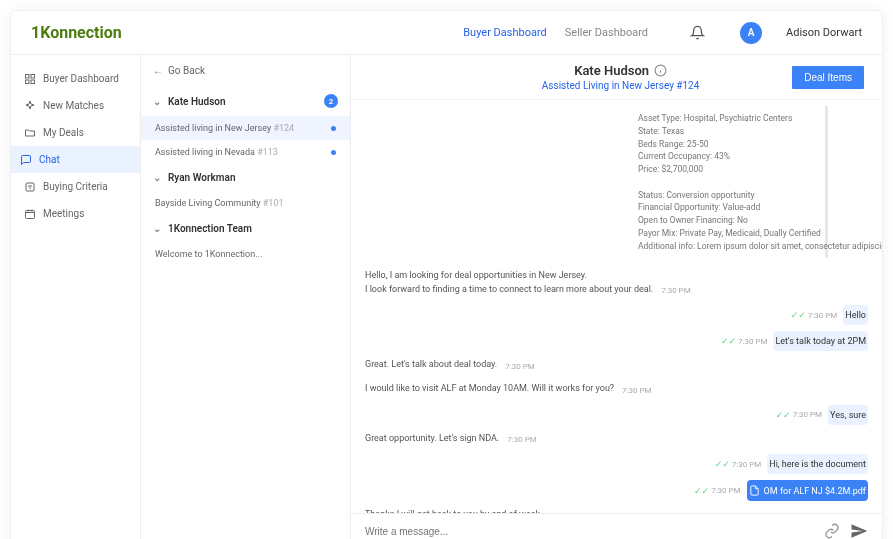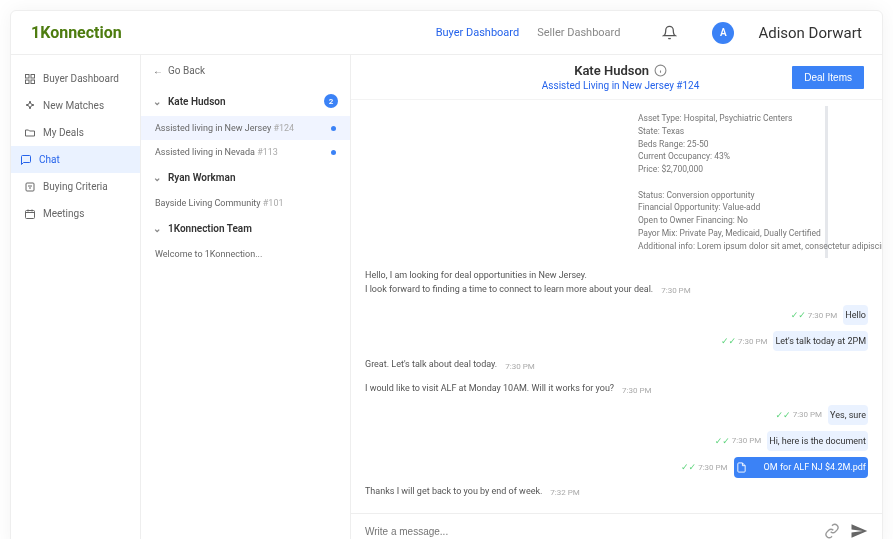--- a/index.html
+++ b/index.html
@@ -5,21 +5,21 @@
 * { margin: 0; padding: 0; box-sizing: border-box; }
 body { font-family: -apple-system, BlinkMacSystemFont, 'Segoe UI', Roboto, sans-serif; background: #fff; width: 893px; height: 539px; overflow: hidden; font-size: 11px; color: #333; }
 .app { display: flex; flex-direction: column; height: 100%; border: 1px solid #eee; border-radius: 6px; margin: 10px; box-shadow: 0 0 20px rgba(0,0,0,0.05); }
 .topbar { display: flex; align-items: center; padding: 8px 20px; border-bottom: 1px solid #eee; height: 44px; }
 .logo { color: #4d7c0f; font-weight: 700; font-size: 16px; }
 .topnav { margin-left: auto; display: flex; gap: 18px; align-items: center; }
 .topnav .tab { font-size: 11px; color: #888; cursor: pointer; }
 .topnav .tab.active { color: #2563eb; }
 .bell { width: 22px; height: 22px; display: flex; align-items: center; justify-content: center; color: #555; margin-left: 20px; }
 .avatar { width: 22px; height: 22px; border-radius: 50%; background: #3b82f6; color: #fff; display: flex; align-items: center; justify-content: center; font-weight: 600; font-size: 10px; margin-left: 14px; }
-.username { font-size: 15px; margin-left: 6px; color: #333; }
+.username { font-size: 11px; margin-left: 6px; color: #333; }
 .main { display: flex; flex: 1; overflow: hidden; }
 .sidebar { width: 130px; border-right: 1px solid #eee; padding: 10px 0; }
 .side-item { display: flex; align-items: center; gap: 7px; padding: 7px 12px; font-size: 10px; color: #666; cursor: pointer; }
 .side-item.active { background: #eaf2ff; color: #2563eb; padding-left: 8px; }
 .side-icon { width: 13px; height: 13px; display: flex; align-items: center; justify-content: center; }
 .conv-panel { width: 210px; border-right: 1px solid #eee; display: flex; flex-direction: column; overflow-y: auto; }
 .go-back { display: flex; align-items: center; gap: 5px; padding: 10px 12px; font-size: 10px; color: #666; cursor: pointer; }
 .conv-group-header { display: flex; align-items: center; justify-content: space-between; padding: 8px 12px; font-size: 10px; font-weight: 600; color: #333; cursor: pointer; }
 .chev { width: 10px; color: #888; }
 .badge { background: #3b82f6; color: #fff; border-radius: 50%; width: 14px; height: 14px; font-size: 8px; display: flex; align-items: center; justify-content: center; }
@@ -34,21 +34,21 @@
 .chat-subtitle { font-size: 10px; color: #2563eb; margin-top: 2px; }
 .deal-btn { background: #3b82f6; color: #fff; border: none; border-radius: 1px; padding: 6px 12px; font-size: 10px; cursor: pointer; }
 .chat-body { flex: 1; display: flex; flex-direction: column; overflow-y: auto; padding: 4px 14px 4px 14px; }
 .deal-details { align-self: flex-end; background: #fff; border-right: 3px solid #e5e7eb; padding: 6px 10px; margin: 2px 40px 10px 0; font-size: 8.5px; color: #777; line-height: 1.5; max-width: 200px; }
 .deal-details .row { white-space: nowrap; }
 .msg-left { align-self: flex-start; max-width: 340px; margin-bottom: 10px; }
 .msg-left .text { font-size: 9px; color: #555; line-height: 1.4; }
 .msg-left .time { font-size: 8px; color: #aaa; margin-left: 8px; vertical-align: bottom; }
 .msg-row-right { align-self: flex-end; display: flex; align-items: center; gap: 6px; margin-bottom: 6px; }
 .msg-right { background: #eaf2ff; color: #333; border-radius: 4px; padding: 5px 2px; font-size: 9px; max-width: 220px; }
-.msg-right.doc { background: #3b82f6; color: #fff; display: flex; gap: 17px; }
+.msg-right.doc { background: #3b82f6; color: #fff; display: flex; align-items: center; gap: 4px; }
 .time-right { font-size: 8px; color: #aaa; display: flex; align-items: center; gap: 2px; }
 .check { color: #5bd37a; font-size: 9px; }
 .composer { display: flex; align-items: center; gap: 10px; padding: 8px 14px; border-top: 1px solid #eee; }
 .composer input { flex: 1; border: none; outline: none; font-size: 10px; color: #666; }
 .composer .ic { color: #999; cursor: pointer; }
 .composer .send { color: #666; cursor: pointer; }
 svg { display: block; }
 </style>
 </head>
 <body>
@@ -219,20 +219,21 @@
           </div>
           <div class="msg-left"><span class="text">Great. Let's talk about deal today.</span><span class="time">7:30 PM</span></div>
           <div class="msg-left"><span class="text">I would like to visit ALF at Monday 10AM. Will it works for you?</span><span class="time">7:30 PM</span></div>
           <div class="msg-row-right">
             <span class="time-right">
               <span class="check">✓✓</span>
               <span>7:30 PM</span>
             </span>
             <div class="msg-right"><span>Yes, sure</span></div>
           </div>
+          <div class="msg-left"><span class="text">Great opportunity. Let's sign NDA.</span><span class="time">7:30 PM</span></div>
           <div class="msg-row-right">
             <span class="time-right">
               <span class="check">✓✓</span>
               <span>7:30 PM</span>
             </span>
             <div class="msg-right"><span>Hi, here is the document</span></div>
           </div>
           <div class="msg-row-right">
             <span class="time-right">
               <span class="check">✓✓</span>

